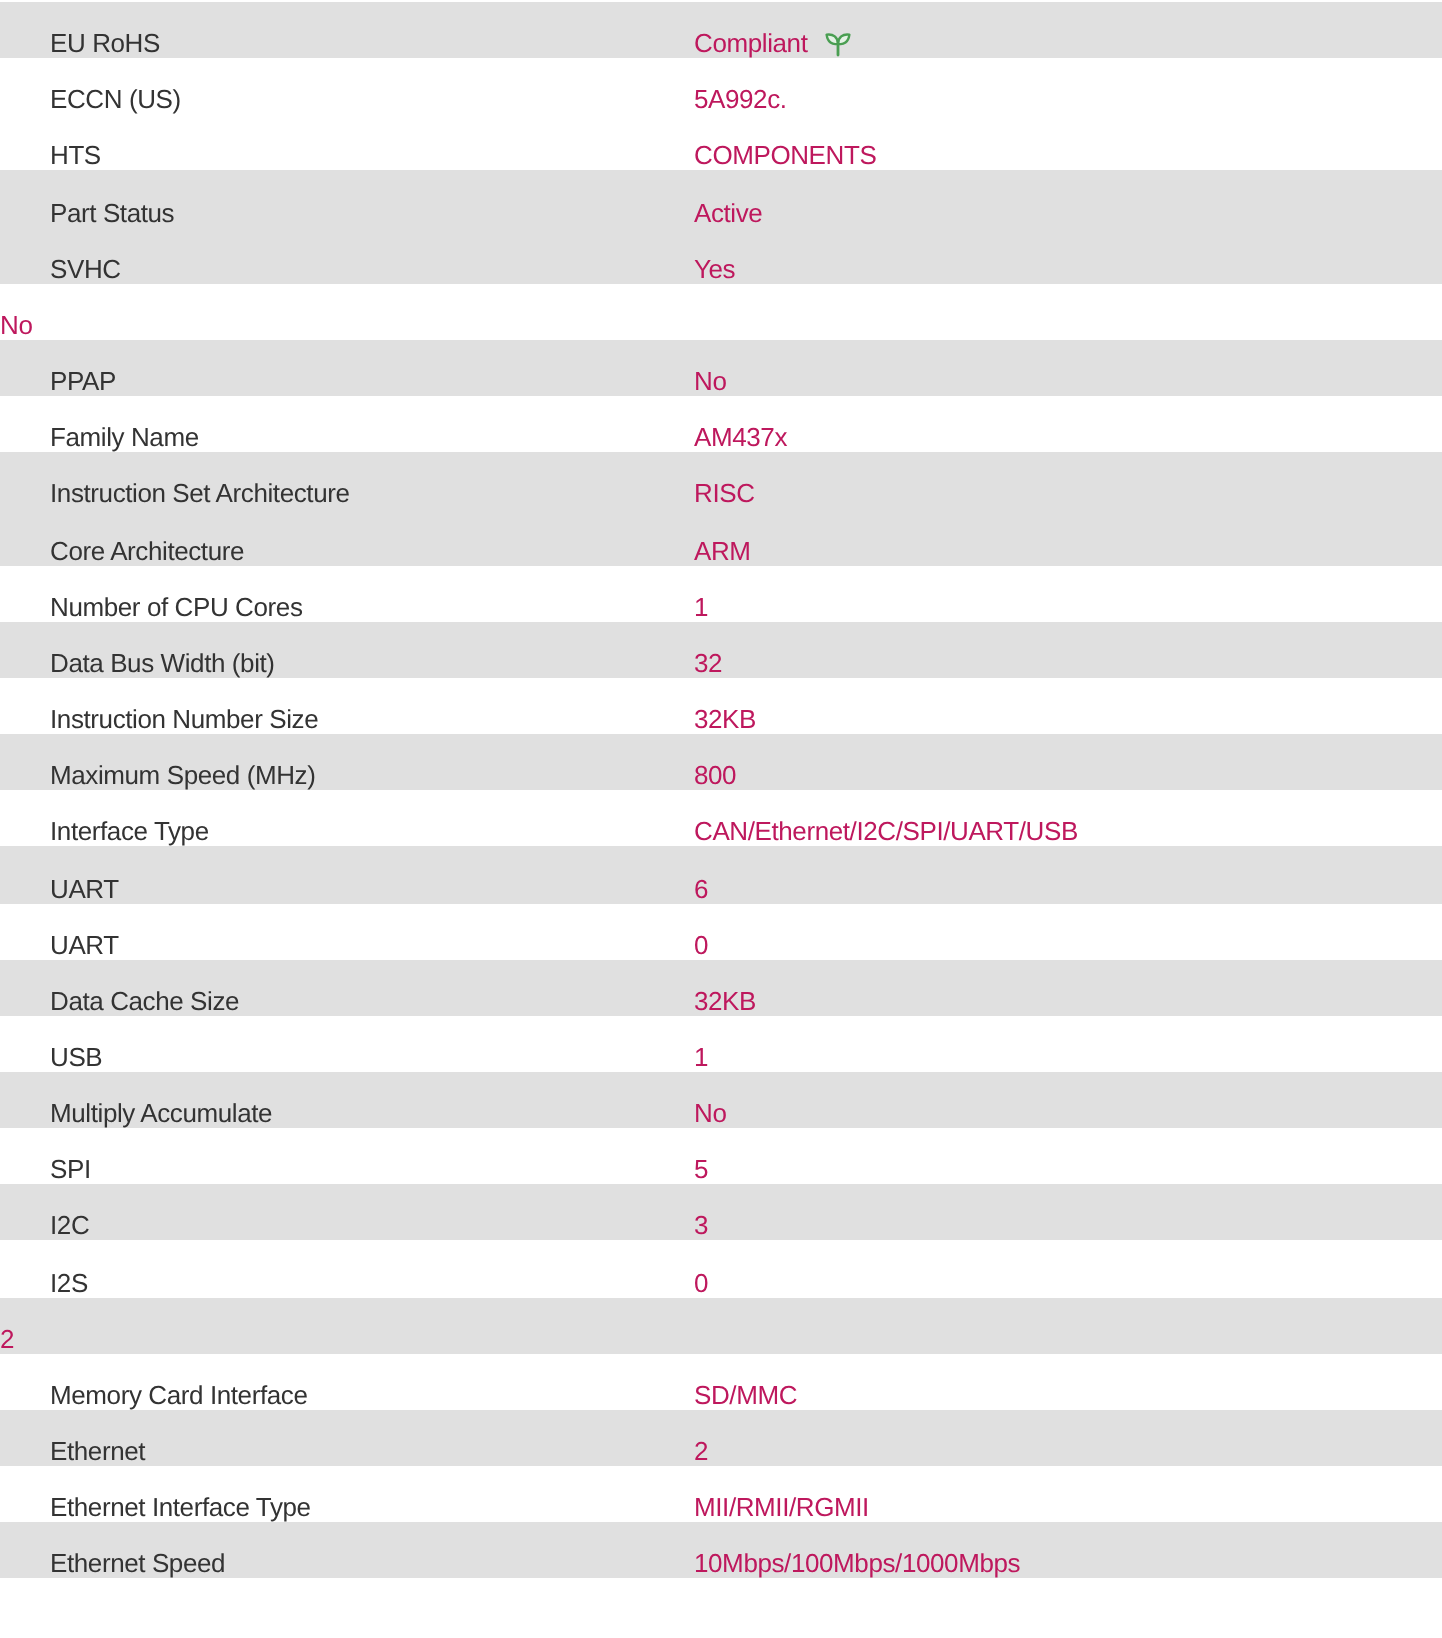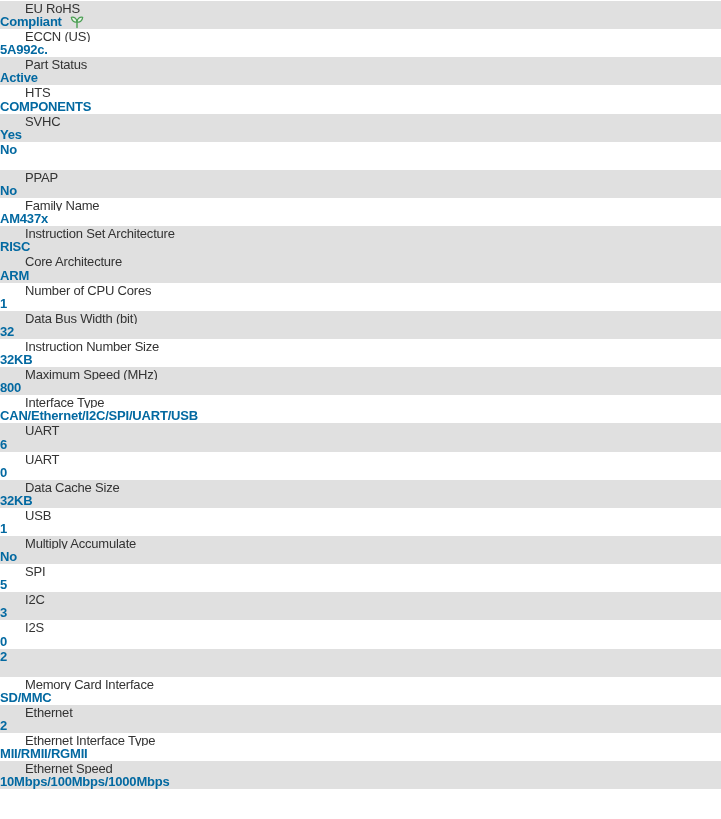--- a/index.html
+++ b/index.html
@@ -12,43 +12,42 @@
     width: 721px;
     height: 819px;
     overflow: hidden;
     background: #ffffff;
   }
   .spec-table {
     padding-top: 1px;
   }
   .spec-row {
     display: flex;
-    align-items: flex-start;
+    align-items: flex-end;
     height: 28.17px;
     background: #ffffff;
-    flex-direction: column;
   }
   .spec-row.alt {
     background: #e0e0e0;
   }
   .spec-label {
     width: 347px;
     padding-left: 25px;
     box-sizing: border-box;
     font-size: 13px;
     letter-spacing: -0.2px;
     color: #333333;
     white-space: nowrap;
     overflow: hidden;
   }
   .spec-value {
     font-size: 13px;
     letter-spacing: -0.2px;
-    font-weight: bold;
-    color: #0369a1;
+    font-weight: normal;
+    color: #be185d;
     display: flex;
     align-items: center;
     white-space: nowrap;
   }
   .eco-icon {
     margin-left: 7px;
     display: inline-flex;
     align-items: center;
   }
 </style>
@@ -69,30 +68,30 @@
             </svg>
           </span>
         </div>
       </div>
       <div class="spec-row">
         <div class="spec-label">ECCN (US)</div>
         <div class="spec-value">
           <span>5A992c.</span>
         </div>
       </div>
+      <div class="spec-row">
+        <div class="spec-label">HTS</div>
+        <div class="spec-value">
+          <span>COMPONENTS</span>
+        </div>
+      </div>
       <div class="spec-row alt">
         <div class="spec-label">Part Status</div>
         <div class="spec-value">
           <span>Active</span>
-        </div>
-      </div>
-      <div class="spec-row">
-        <div class="spec-label">HTS</div>
-        <div class="spec-value">
-          <span>COMPONENTS</span>
         </div>
       </div>
       <div class="spec-row alt">
         <div class="spec-label">SVHC</div>
         <div class="spec-value">
           <span>Yes</span>
         </div>
       </div>
       <div class="spec-row">
         <div class="spec-value">

